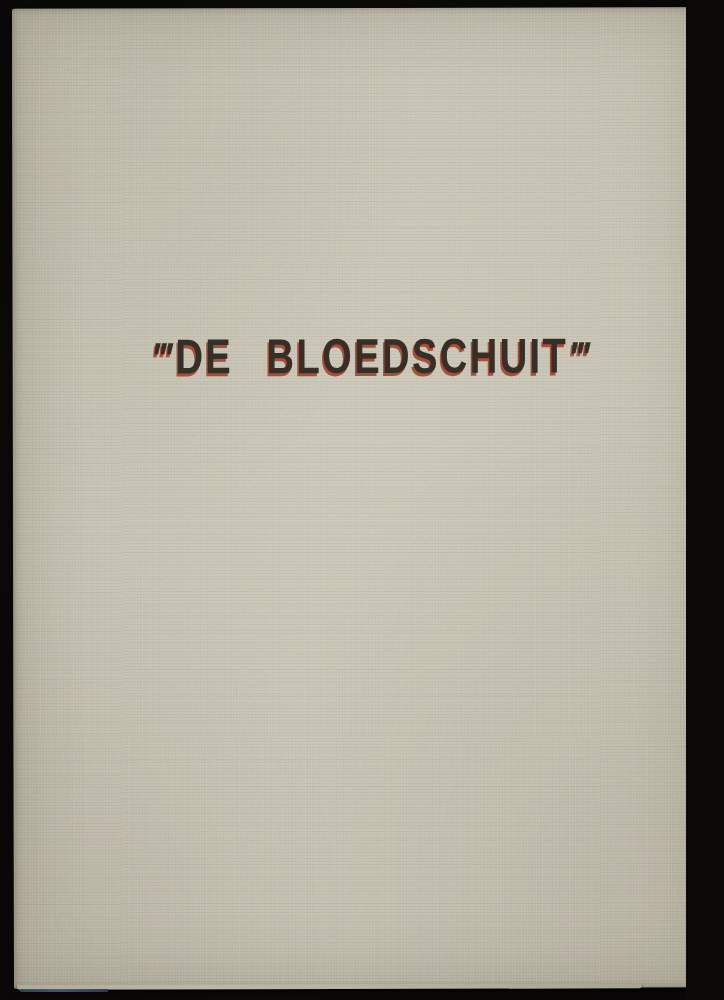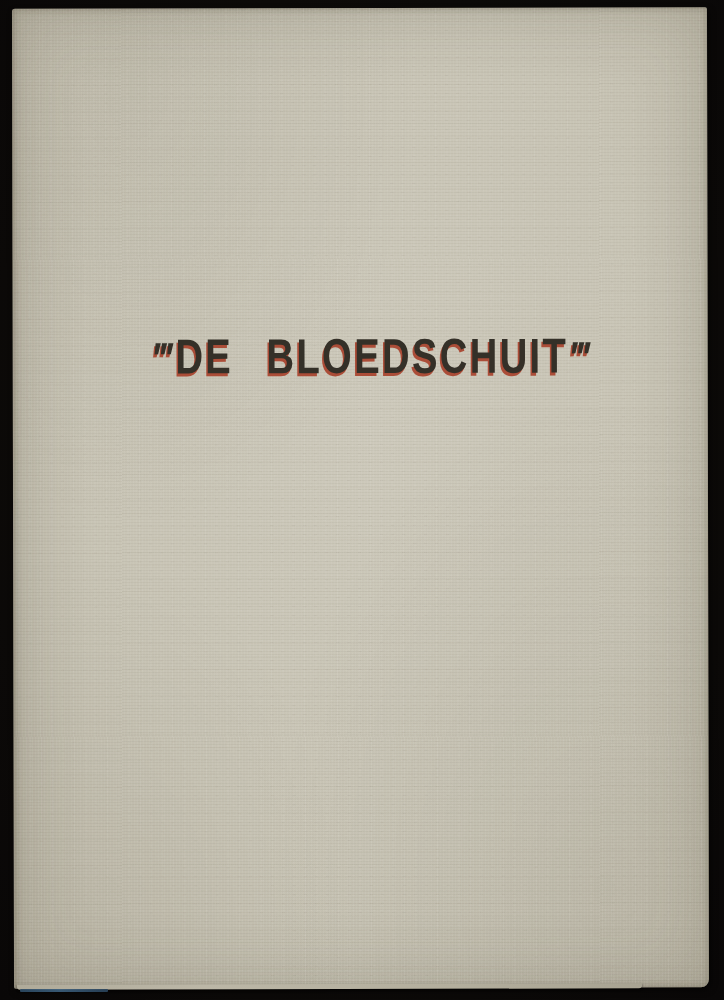--- a/index.html
+++ b/index.html
@@ -3,25 +3,26 @@
 <meta charset="utf-8">
 <style>
   html, body {
     margin: 0;
     padding: 0;
     background: #0c0a08;
     font-family: "Liberation Sans", "DejaVu Sans", sans-serif;
   }
   .scene {
     position: relative;
-    width: 724px;
+    width: 668px;
     height: 1000px;
     overflow: hidden;
     background:
       radial-gradient(ellipse at 50% 45%, #141110 0%, #0c0a08 60%, #090707 100%);
+    padding-left: 18px;
   }
   .book-cover {
     position: absolute;
     left: 13px;
     top: 8px;
     width: 695px;
     height: 980px;
     background:
       radial-gradient(ellipse at 52% 42%, #cdc9bb 0%, #c8c4b5 55%, #beb9a9 100%);
     border-radius: 3px 2px 8px 2px;

